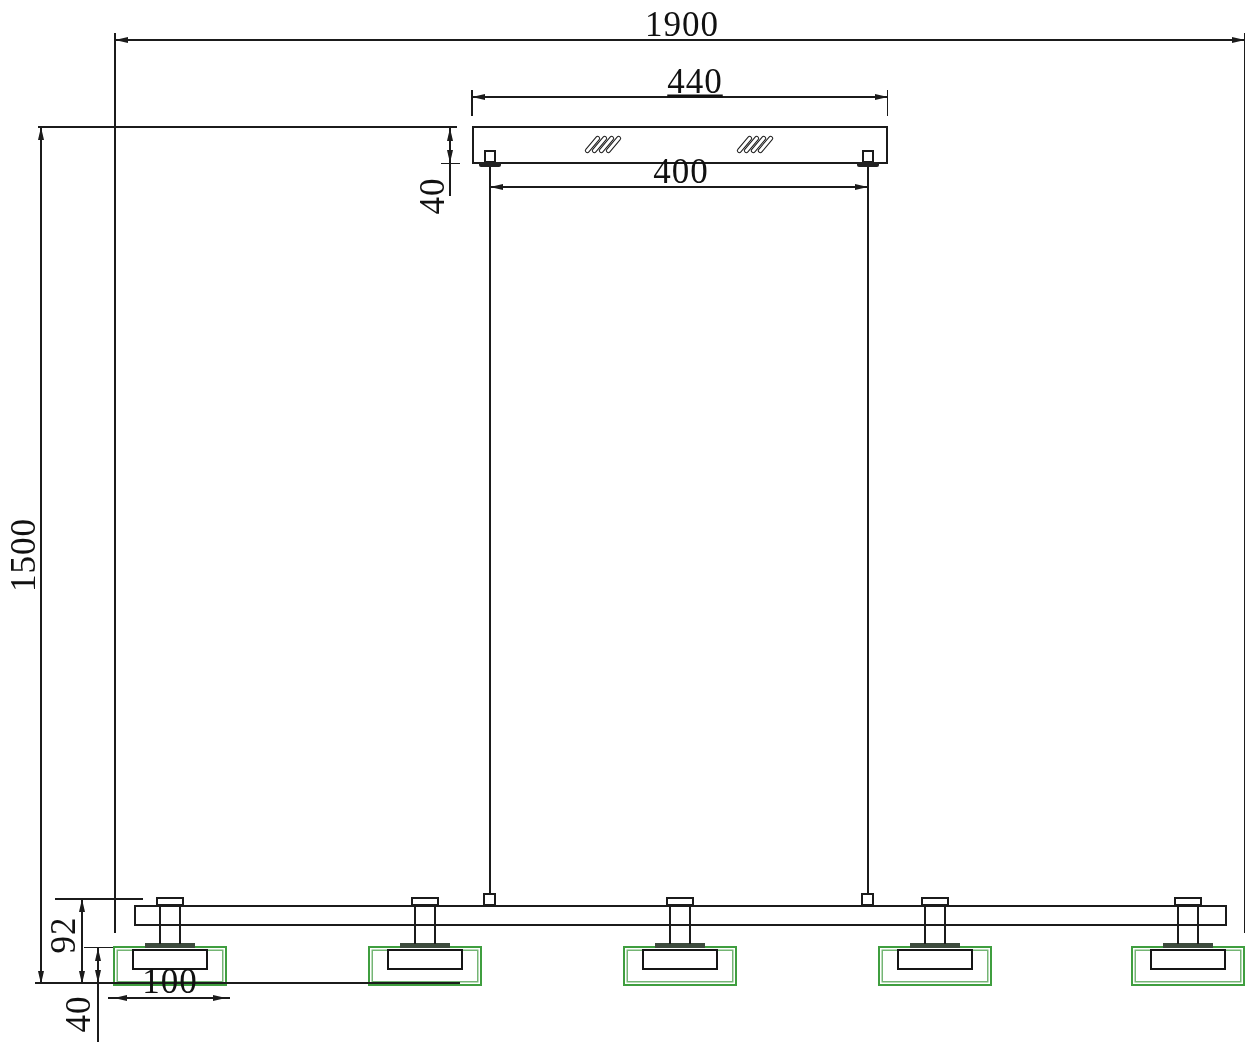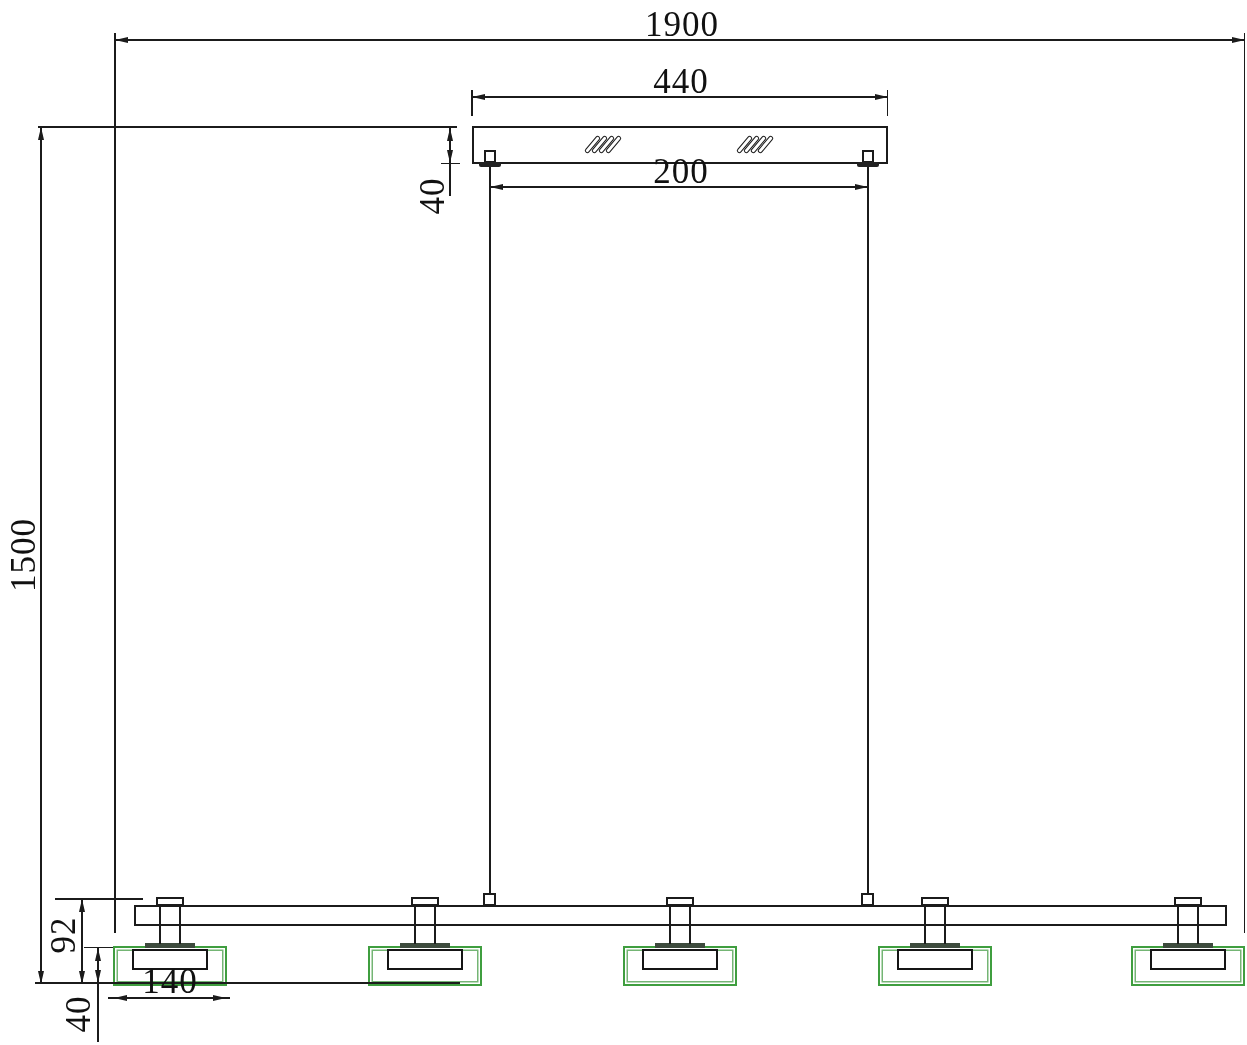--- a/index.html
+++ b/index.html
@@ -38,26 +38,26 @@
   <div class="arr r" style="left:1232px; top:37px;"></div>
   <div class="dl" style="left:114px; top:33px; width:1.6px; height:900px;"></div>
   <div class="dl" style="left:1243.5px; top:33px; width:1.6px; height:900px;"></div>
   <div class="dtext" style="left:682px; top:24px;">1900</div>
 
   <div class="dl" style="left:472px; top:96px; width:416px; height:1.6px;"></div>
   <div class="arr l" style="left:472px; top:94px;"></div>
   <div class="arr r" style="left:875px; top:94px;"></div>
   <div class="dl" style="left:471px; top:90px; width:1.6px; height:26px;"></div>
   <div class="dl" style="left:886.5px; top:90px; width:1.6px; height:26px;"></div>
-  <div class="dtext" style="left:681px; top:81px;">440</div>
+  <div class="dtext" style="left:695px; top:81px;text-decoration:underline;">440</div>
 
   <div class="dl" style="left:490px; top:186px; width:378px; height:1.6px;"></div>
   <div class="arr l" style="left:490px; top:184px;"></div>
   <div class="arr r" style="left:855px; top:184px;"></div>
-  <div class="dtext" style="left:681px; top:171px;">200</div>
+  <div class="dtext" style="left:681px; top:171px;">400</div>
 
   <div class="dl" style="left:40px; top:127px; width:1.6px; height:857px;"></div>
   <div class="arr u" style="left:38px; top:127px;"></div>
   <div class="arr d" style="left:38px; top:971px;"></div>
   <div class="dl" style="left:38px; top:126px; width:419px; height:1.6px;"></div>
   <div class="dtext rot" style="left:23px; top:555px;">1500</div>
 
   <div class="dl" style="left:449px; top:127px; width:1.6px; height:69px;"></div>
   <div class="arr u" style="left:447px; top:128px;"></div>
   <div class="arr d" style="left:447px; top:150px;"></div>
@@ -72,21 +72,21 @@
 
   <div class="dl" style="left:97px; top:947px; width:1.6px; height:95px;"></div>
   <div class="arr u" style="left:95px; top:948px;"></div>
   <div class="arr d" style="left:95px; top:970px;"></div>
   <div class="dl" style="left:84px; top:946.5px; width:30px; height:1.6px;"></div>
   <div class="dtext rot" style="left:78px; top:1014px;">40</div>
 
   <div class="dl topline" style="left:108px; top:997px; width:122px; height:1.6px;"></div>
   <div class="arr l" style="left:114px; top:995px;"></div>
   <div class="arr r" style="left:213px; top:995px;"></div>
-  <div class="dtext" style="left:170px; top:981px;">140</div>
+  <div class="dtext" style="left:170px; top:981px;">100</div>
 
   <div class="ln topline" style="left:35px; top:982px; width:425px; height:2px;"></div>
 
   <div class="rect" style="left:472px; top:126px; width:416px; height:38px; border-width:2.2px;"></div>
 
   <div class="rect" style="left:134px; top:905px; width:1093px; height:21px;"></div>
 
 <div style="position: absolute; left: 590px; top: 134px; width: 5px; height: 21px; border: 1.4px solid rgb(27, 27, 27); border-radius: 2.5px; background: rgb(255, 255, 255); transform: rotate(40deg);"></div>
     <div style="position: absolute; left: 597px; top: 134px; width: 5px; height: 21px; border: 1.4px solid rgb(27, 27, 27); border-radius: 2.5px; background: rgb(255, 255, 255); transform: rotate(40deg);"></div>
     <div style="position: absolute; left: 604px; top: 134px; width: 5px; height: 21px; border: 1.4px solid rgb(27, 27, 27); border-radius: 2.5px; background: rgb(255, 255, 255); transform: rotate(40deg);"></div>

